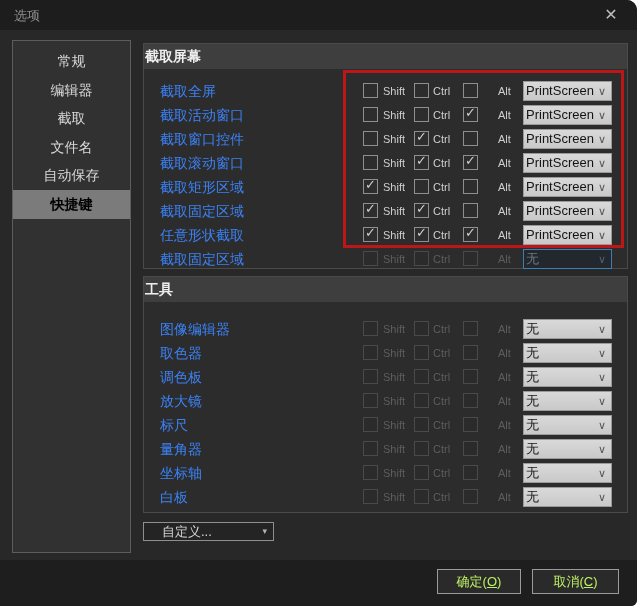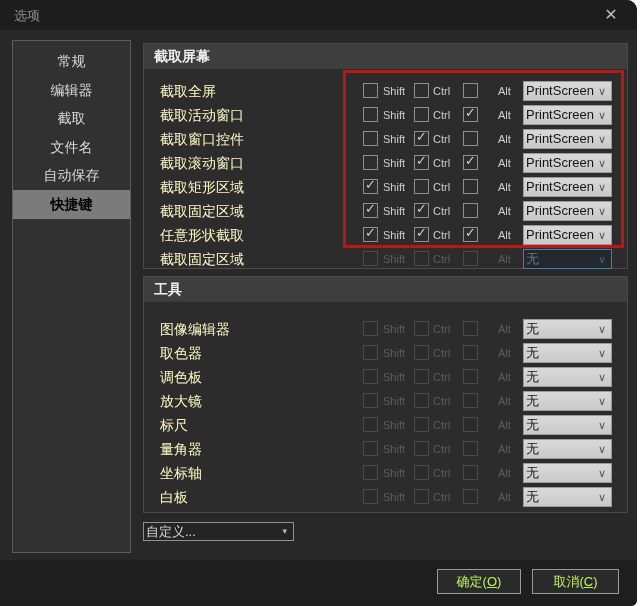--- a/index.html
+++ b/index.html
@@ -20,26 +20,26 @@
              background:#313131; border:1px solid #5d5d5d; padding-top:6px; }
   .side-item { height:28.6px; line-height:28.6px; text-align:center; color:#d9d9d9;
                font-size:14px; cursor:default; }
   .side-item.selected { background:#7b7b7b; color:#000000;font-weight:bold; }
 
   
   .group { position:absolute; left:143px; width:485px; background:#2c2c2c; border:1px solid #4a4a4a; }
   .group-1 { top:43px; height:226px; }
   .group-2 { top:276px; height:237px; }
   .group-header { height:25px; background:#3e3e3e; color:#eeeeee; font-weight:bold;
-                  font-size:14px; line-height:25px; padding-left:10px; }
+                  font-size:14px; line-height:25px; padding-left:1px; }
   .rows { position:relative; }
   .g1 .rows { padding-top:10px; }
   .g2 .rows { padding-top:15px; }
   .row { position:relative; height:24px; }
-  .row-label { position:absolute; left:16px; top:0; line-height:24px; font-size:14px; color:#fef9c3; }
+  .row-label { position:absolute; left:16px; top:0; line-height:24px; font-size:14px; color:#3b82f6; }
 
   .cb { position:absolute; top:4px; width:15px; height:15px; background:#2d2d2d;
         border:1px solid #8f8f8f; }
   .cb .tick { display:none; position:absolute; left:1px; top:-3px; color:#cfcfcf; font-size:13px; }
   .cb.checked .tick { display:block; }
   .cb.disabled { border-color:#4a4a4a; background:#2b2b2b; }
   .mod-label { position:absolute; top:0; line-height:24px; font-size:11px; color:#cfcfcf; }
   .mod-label.disabled { color:#5d5d5d; }
   .cb.shift { left:219px; }  .lbl-shift { left:239px; }
   .cb.ctrl  { left:270px; }  .lbl-ctrl  { left:289px; }
@@ -51,23 +51,23 @@
   .select .chev { position:absolute; right:5px; top:0; color:#555555; font-size:11px; line-height:18px; }
   .select.dark-focus { background:#22282d; border:1px solid #3c7fb1; color:#707a82; }
   .select.dark-focus .chev { color:#4a6374; }
 
   
   .red-box { position:absolute; left:343px; top:70px; width:281px; height:178px;
              border:3px solid #bb1717; pointer-events:none; }
 
   
   .footer { position:absolute; left:0; top:560px; width:100%; height:46px; background:#1e1e1e; }
-  .preset { position:absolute; left:143px; top:522px; width:151px; height:19px;
+  .preset { position:absolute; left:143px; top:522px; width:131px; height:19px;
             background:#242424; border:1px solid #8f8f8f; color:#d4d4d4; font-size:13px;
-            line-height:17px; padding-left:2px; cursor:default; }
+            line-height:17px; padding-left:18px; cursor:default; }
   .preset .tri { position:absolute; right:6px; top:0; font-size:9px; color:#b5b5b5; line-height:17px; }
   .btn { position:absolute; top:569px; height:25px; background:#2a2a2a; border:1px solid #9a9a9a;
          color:#bef264; font-size:13px; text-align:center; line-height:23px; cursor:default; }
   .btn u { text-decoration:underline; }
   .btn-ok { left:437px; width:84px; }
   .btn-cancel { left:532px; width:87px; }
 </style>
 </head>
 <body>
 

